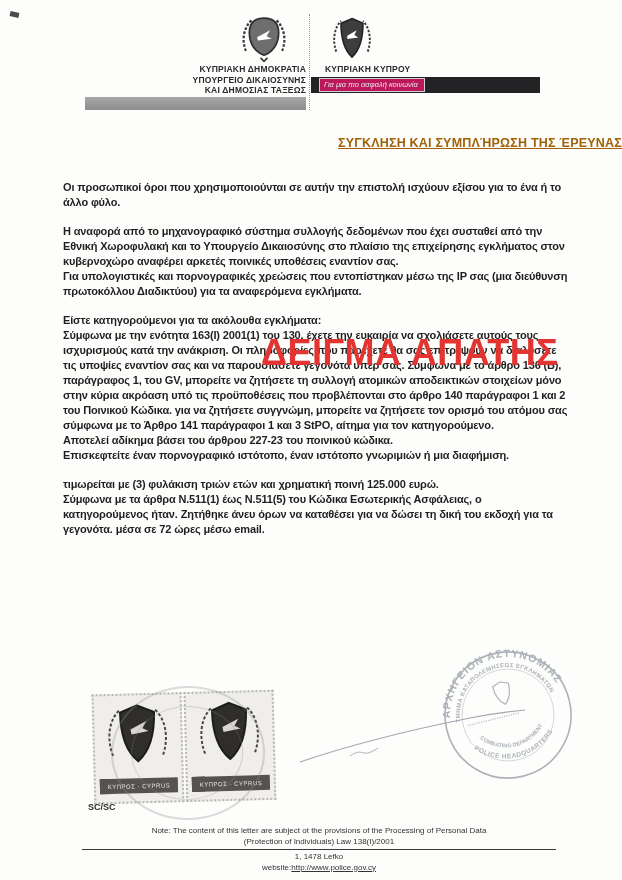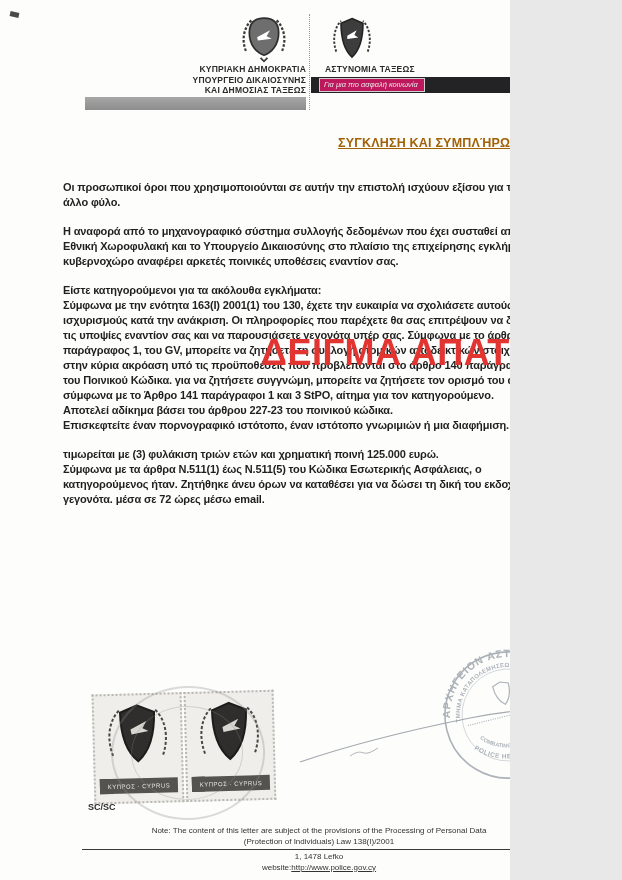--- a/index.html
+++ b/index.html
@@ -1,16 +1,16 @@
 <!DOCTYPE html>
 <html><head>
 <meta charset="utf-8">
 <style>
   html,body{margin:0;padding:0;background:#e8e8e8;}
-  .page{position:relative;width:510px;height:880px;background:#fdfdfc;overflow:hidden;
+  .page{position:relative;width:622px;height:880px;background:#fdfdfc;overflow:hidden;
         font-family:"Liberation Sans",sans-serif;color:#1e1e1e;}
 
   
   .emblem{position:absolute;}
   .hdr-left-text{position:absolute;top:64px;left:120px;width:186px;text-align:right;
                  font-size:8.5px;font-weight:bold;line-height:10.5px;color:#2b2b2b;letter-spacing:.2px;}
   .hdr-divider{position:absolute;top:14px;left:309px;height:96px;border-left:1px dotted #9a9a9a;}
   .gray-bar{position:absolute;top:97px;left:85px;width:221px;height:13px;
             background:linear-gradient(#a7a7a7,#8d8d8d);}
   .police-name{position:absolute;top:64px;left:325px;font-size:8.5px;font-weight:bold;color:#2b2b2b;letter-spacing:.2px;}
@@ -97,33 +97,34 @@
 
     <div class="hdr-left-text">
       <div>ΚΥΠΡΙΑΚΗ ΔΗΜΟΚΡΑΤΙΑ</div>
       <div>ΥΠΟΥΡΓΕΙΟ ΔΙΚΑΙΟΣΥΝΗΣ</div>
       <div>ΚΑΙ ΔΗΜΟΣΙΑΣ ΤΑΞΕΩΣ</div>
     </div>
 
     <div class="hdr-divider"></div>
     <div class="gray-bar"></div>
 
-    <div class="police-name">ΑΣΤΥΝΟΜΙΑ ΤΑΞΕΩΣ</div>
+    <div class="police-name">ΚΥΠΡΙΑΚΗ ΚΥΠΡΟΥ</div>
     <div class="black-bar">
       <span class="tagline-box">Για μια πιο ασφαλή κοινωνία</span>
     </div>
   </div>
 
   <div class="title">ΣΥΓΚΛΗΣΗ ΚΑΙ ΣΥΜΠΛΉΡΩΣΗ ΤΗΣ ΈΡΕΥΝΑΣ</div>
 
   <div class="body-flow">
     <p class="para">Οι προσωπικοί όροι που χρησιμοποιούνται σε αυτήν την επιστολή ισχύουν εξίσου για το ένα ή το άλλο φύλο.</p>
 
     <div class="para">
       <div>Η αναφορά από το μηχανογραφικό σύστημα συλλογής δεδομένων που έχει συσταθεί από την Εθνική Χωροφυλακή και το Υπουργείο Δικαιοσύνης στο πλαίσιο της επιχείρησης εγκλήματος στον κυβερνοχώρο αναφέρει αρκετές ποινικές υποθέσεις εναντίον σας.</div>
+      <div>Για υπολογιστικές και πορνογραφικές χρεώσεις που εντοπίστηκαν μέσω της IP σας (μια διεύθυνση πρωτοκόλλου Διαδικτύου) για τα αναφερόμενα εγκλήματα.</div>
     </div>
 
     <div class="para tight">Είστε κατηγορούμενοι για τα ακόλουθα εγκλήματα:</div>
 
 
     <div class="para">
       <div>Σύμφωνα με την ενότητα 163(Ι) 2001(1) του 130, έχετε την ευκαιρία να σχολιάσετε αυτούς τους ισχυρισμούς κατά την ανάκριση. Οι πληροφορίες που παρέχετε θα σας επιτρέψουν να διαλύσετε τις υποψίες εναντίον σας και να παρουσιάσετε γεγονότα υπέρ σας. Σύμφωνα με το άρθρο 136 (Β), παράγραφος 1, του GV, μπορείτε να ζητήσετε τη συλλογή ατομικών αποδεικτικών στοιχείων μόνο στην κύρια ακρόαση υπό τις προϋποθέσεις που προβλέπονται στο άρθρο 140 παράγραφοι 1 και 2 του Ποινικού Κώδικα. για να ζητήσετε συγγνώμη, μπορείτε να ζητήσετε τον ορισμό του ατόμου σας σύμφωνα με το Άρθρο 141 παράγραφοι 1 και 3 StPO, αίτημα για τον κατηγορούμενο.</div>
       <div>Αποτελεί αδίκημα βάσει του άρθρου 227-23 του ποινικού κώδικα.</div>
       <div>Επισκεφτείτε έναν πορνογραφικό ιστότοπο, έναν ιστότοπο γνωριμιών ή μια διαφήμιση.</div>
     </div>

